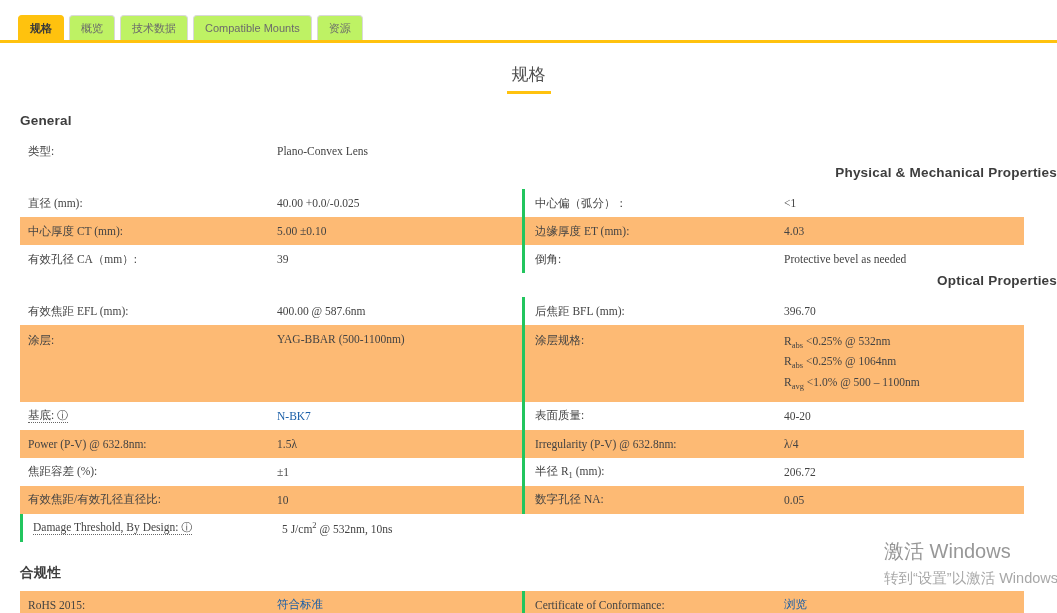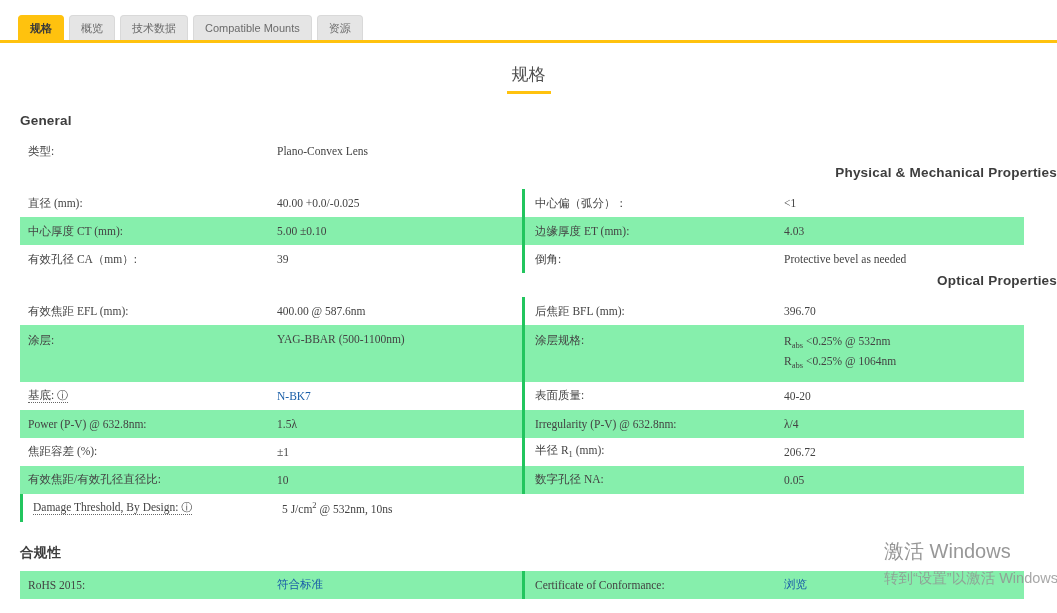--- a/index.html
+++ b/index.html
@@ -19,21 +19,21 @@
     display: flex;
     gap: 5px;
     background: #fff;
   }
   .tab {
     height: 25px;
     line-height: 25px;
     padding: 0 11px;
     font-size: 11px;
     color: #6b6b6b;
-    background: #e5e5e5;
+    background: #bef264;
     border: 1px solid #d9d9d9;
     border-bottom: none;
     border-radius: 4px 4px 0 0;
     cursor: pointer;
     white-space: nowrap;
   }
   .tab.active {
     background: #ffc20e;
     border-color: #ffc20e;
     color: #3a3a3a;
@@ -56,21 +56,21 @@
     font-size: 13.5px;
     font-weight: bold;
     color: #3d3d3d;
     letter-spacing: 0.2px;
   }
   .section-heading.tight { margin-top: 0; text-align: right; }
   .section-heading.loose { margin-top: 22px; }
 
   .spec-table { margin-left: 20px; width: 1004px; font-family: Liberation Serif, serif; }
   .srow { display: flex; min-height: 28px; }
-  .srow.alt { background: #86efac; justify-content: flex-end; }
+  .srow.alt { background: #fdba74; justify-content: flex-end; }
   .cell {
     flex: 0 0 50%;
     display: flex;
     align-items: center;
     padding-left: 8px;
     font-size: 11.5px;
   }
   .cell.right { padding-left: 10px; border-left: 3px solid #22c55e; }
   .cell.noborder { border-left: none; }
   .srow.tall { min-height: 54px; }
@@ -171,20 +171,21 @@
   <div class="srow alt tall">
     <div class="cell">
       <span class="lbl">涂层:</span>
       <span class="val">YAG-BBAR (500-1100nm)</span>
     </div>
     <div class="cell right">
       <span class="lbl">涂层规格:</span>
       <span class="val">
         <span class="mline" style="display:block"><span>R</span><sub>abs</sub><span> &lt;0.25% @ 532nm</span></span>
         <span class="mline" style="display:block"><span>R</span><sub>abs</sub><span> &lt;0.25% @ 1064nm</span></span>
+        <span class="mline" style="display:block"><span>R</span><sub>avg</sub><span> &lt;1.0% @ 500 – 1100nm</span></span>
       </span>
     </div>
   </div>
 
   <div class="srow">
     <div class="cell">
       <span class="lbl"><span class="info-underline"><span>基底:</span> <i class="info-icon">ⓘ</i></span></span>
       <span class="val"><a class="link">N-BK7</a></span>
     </div>
     <div class="cell right">

